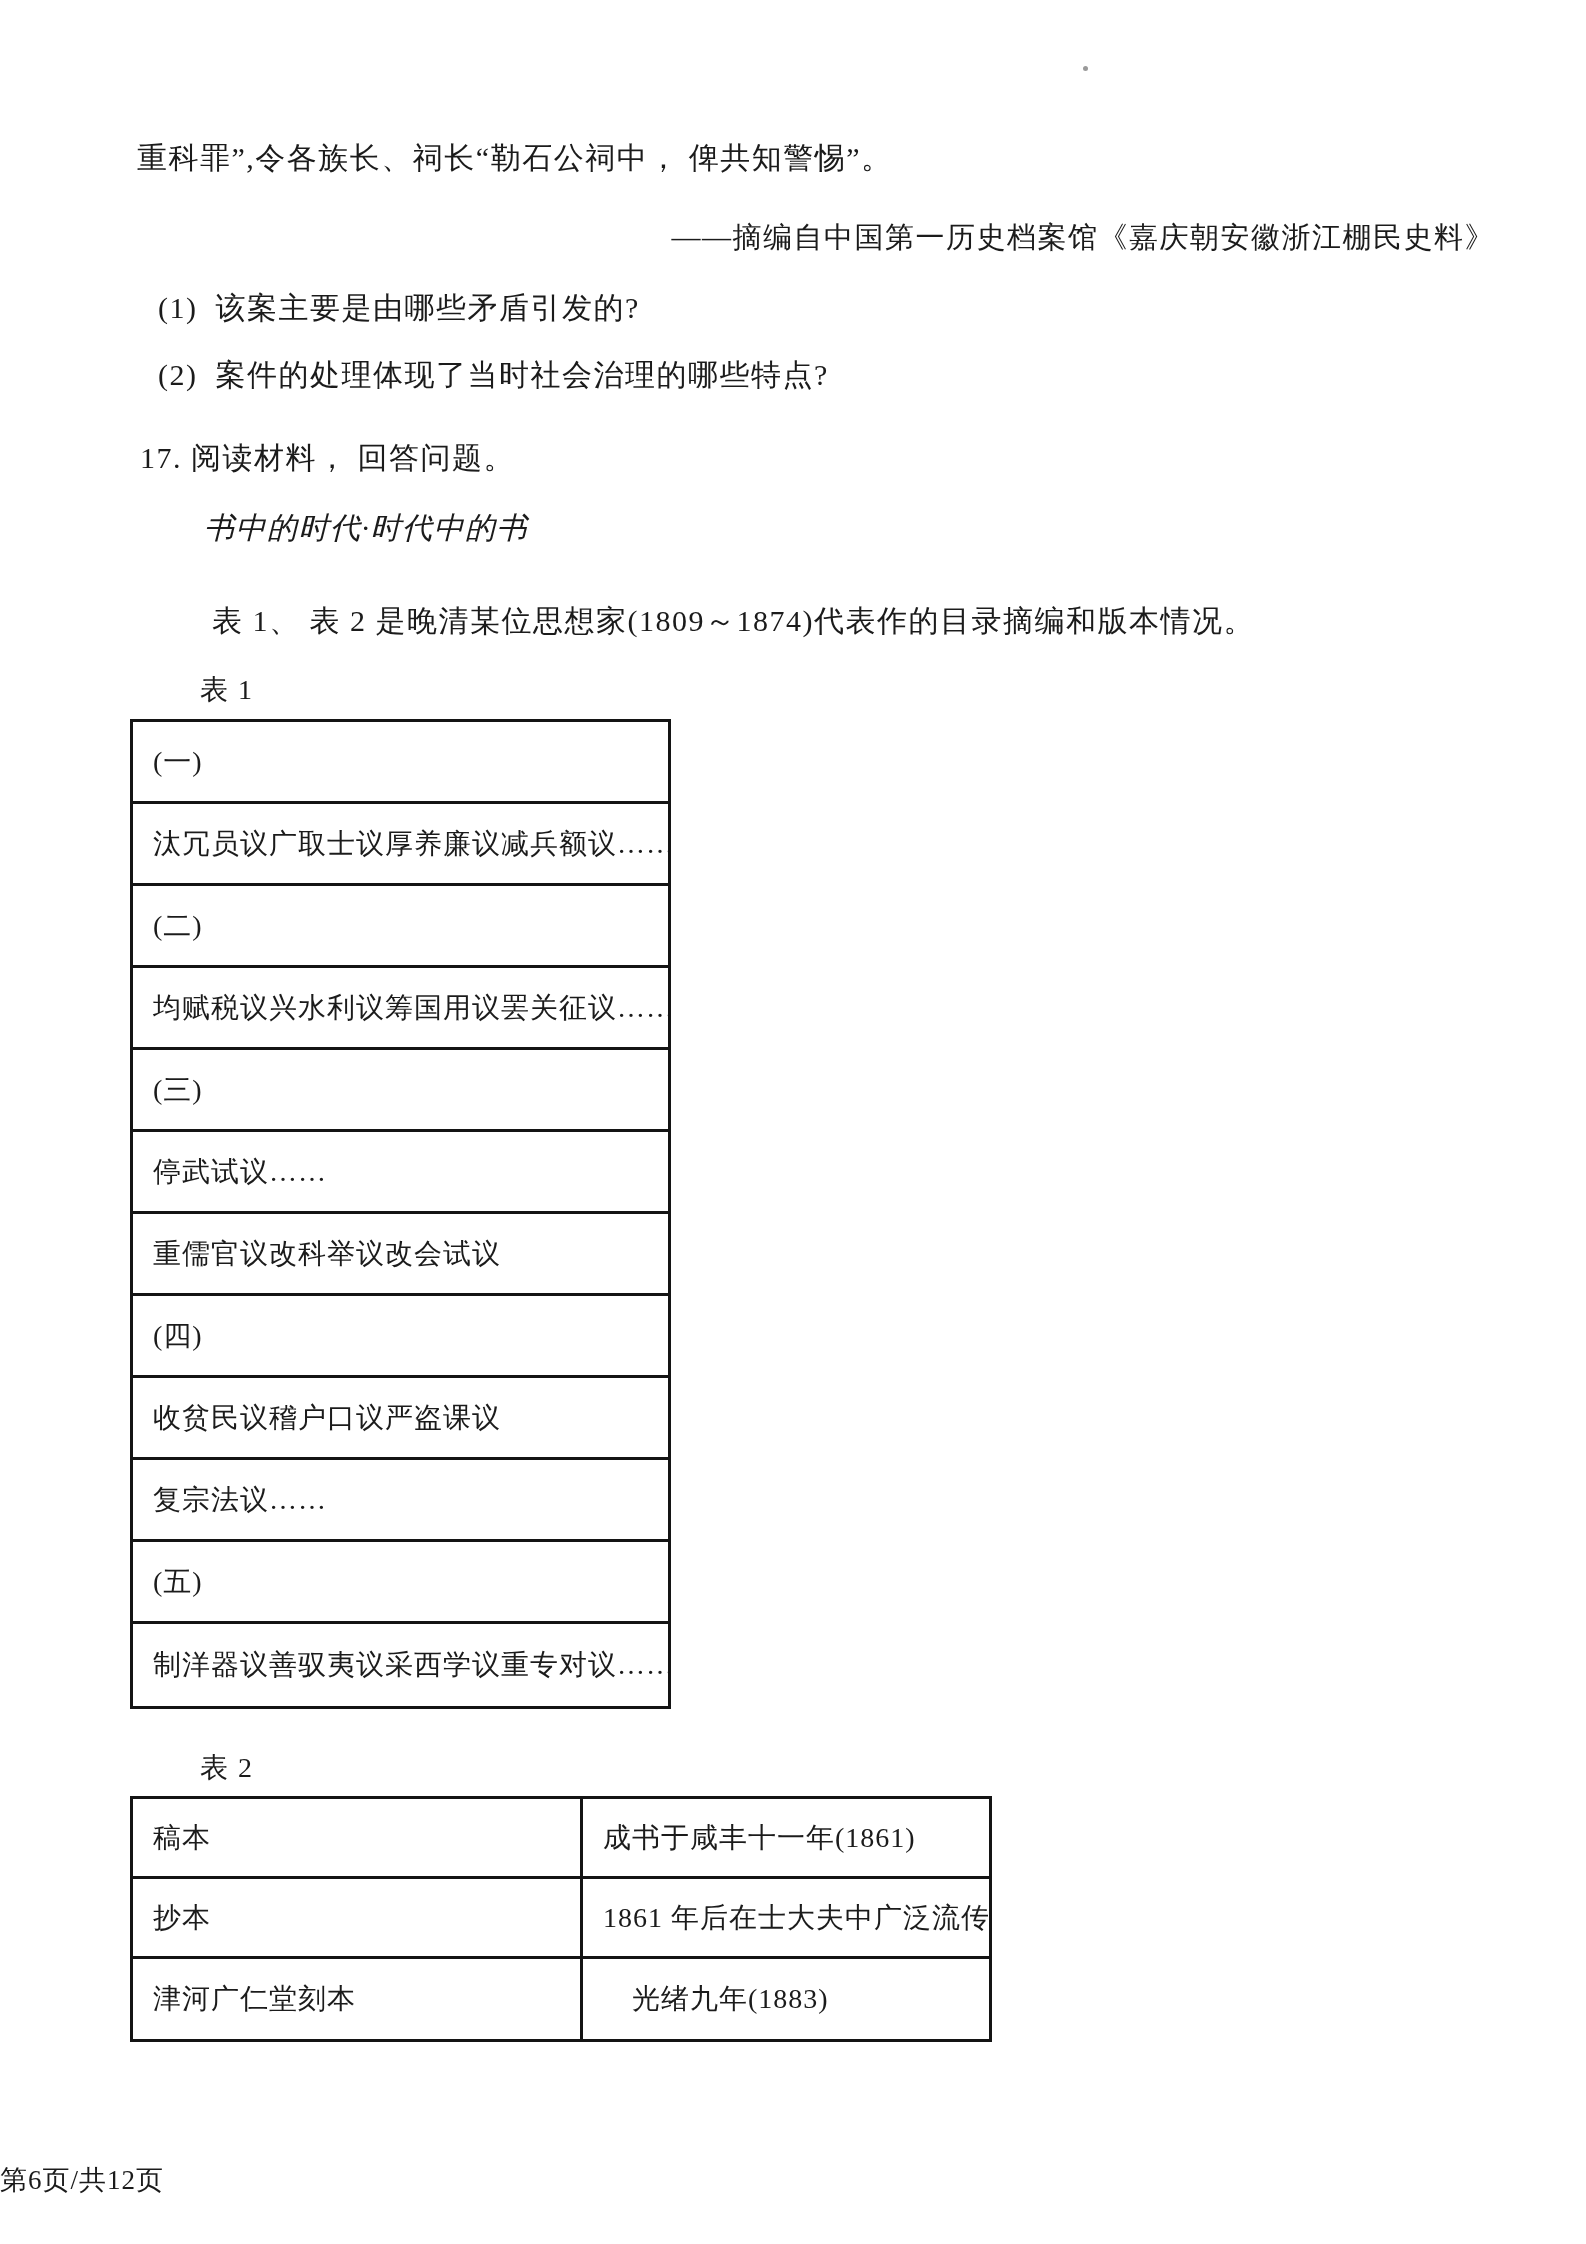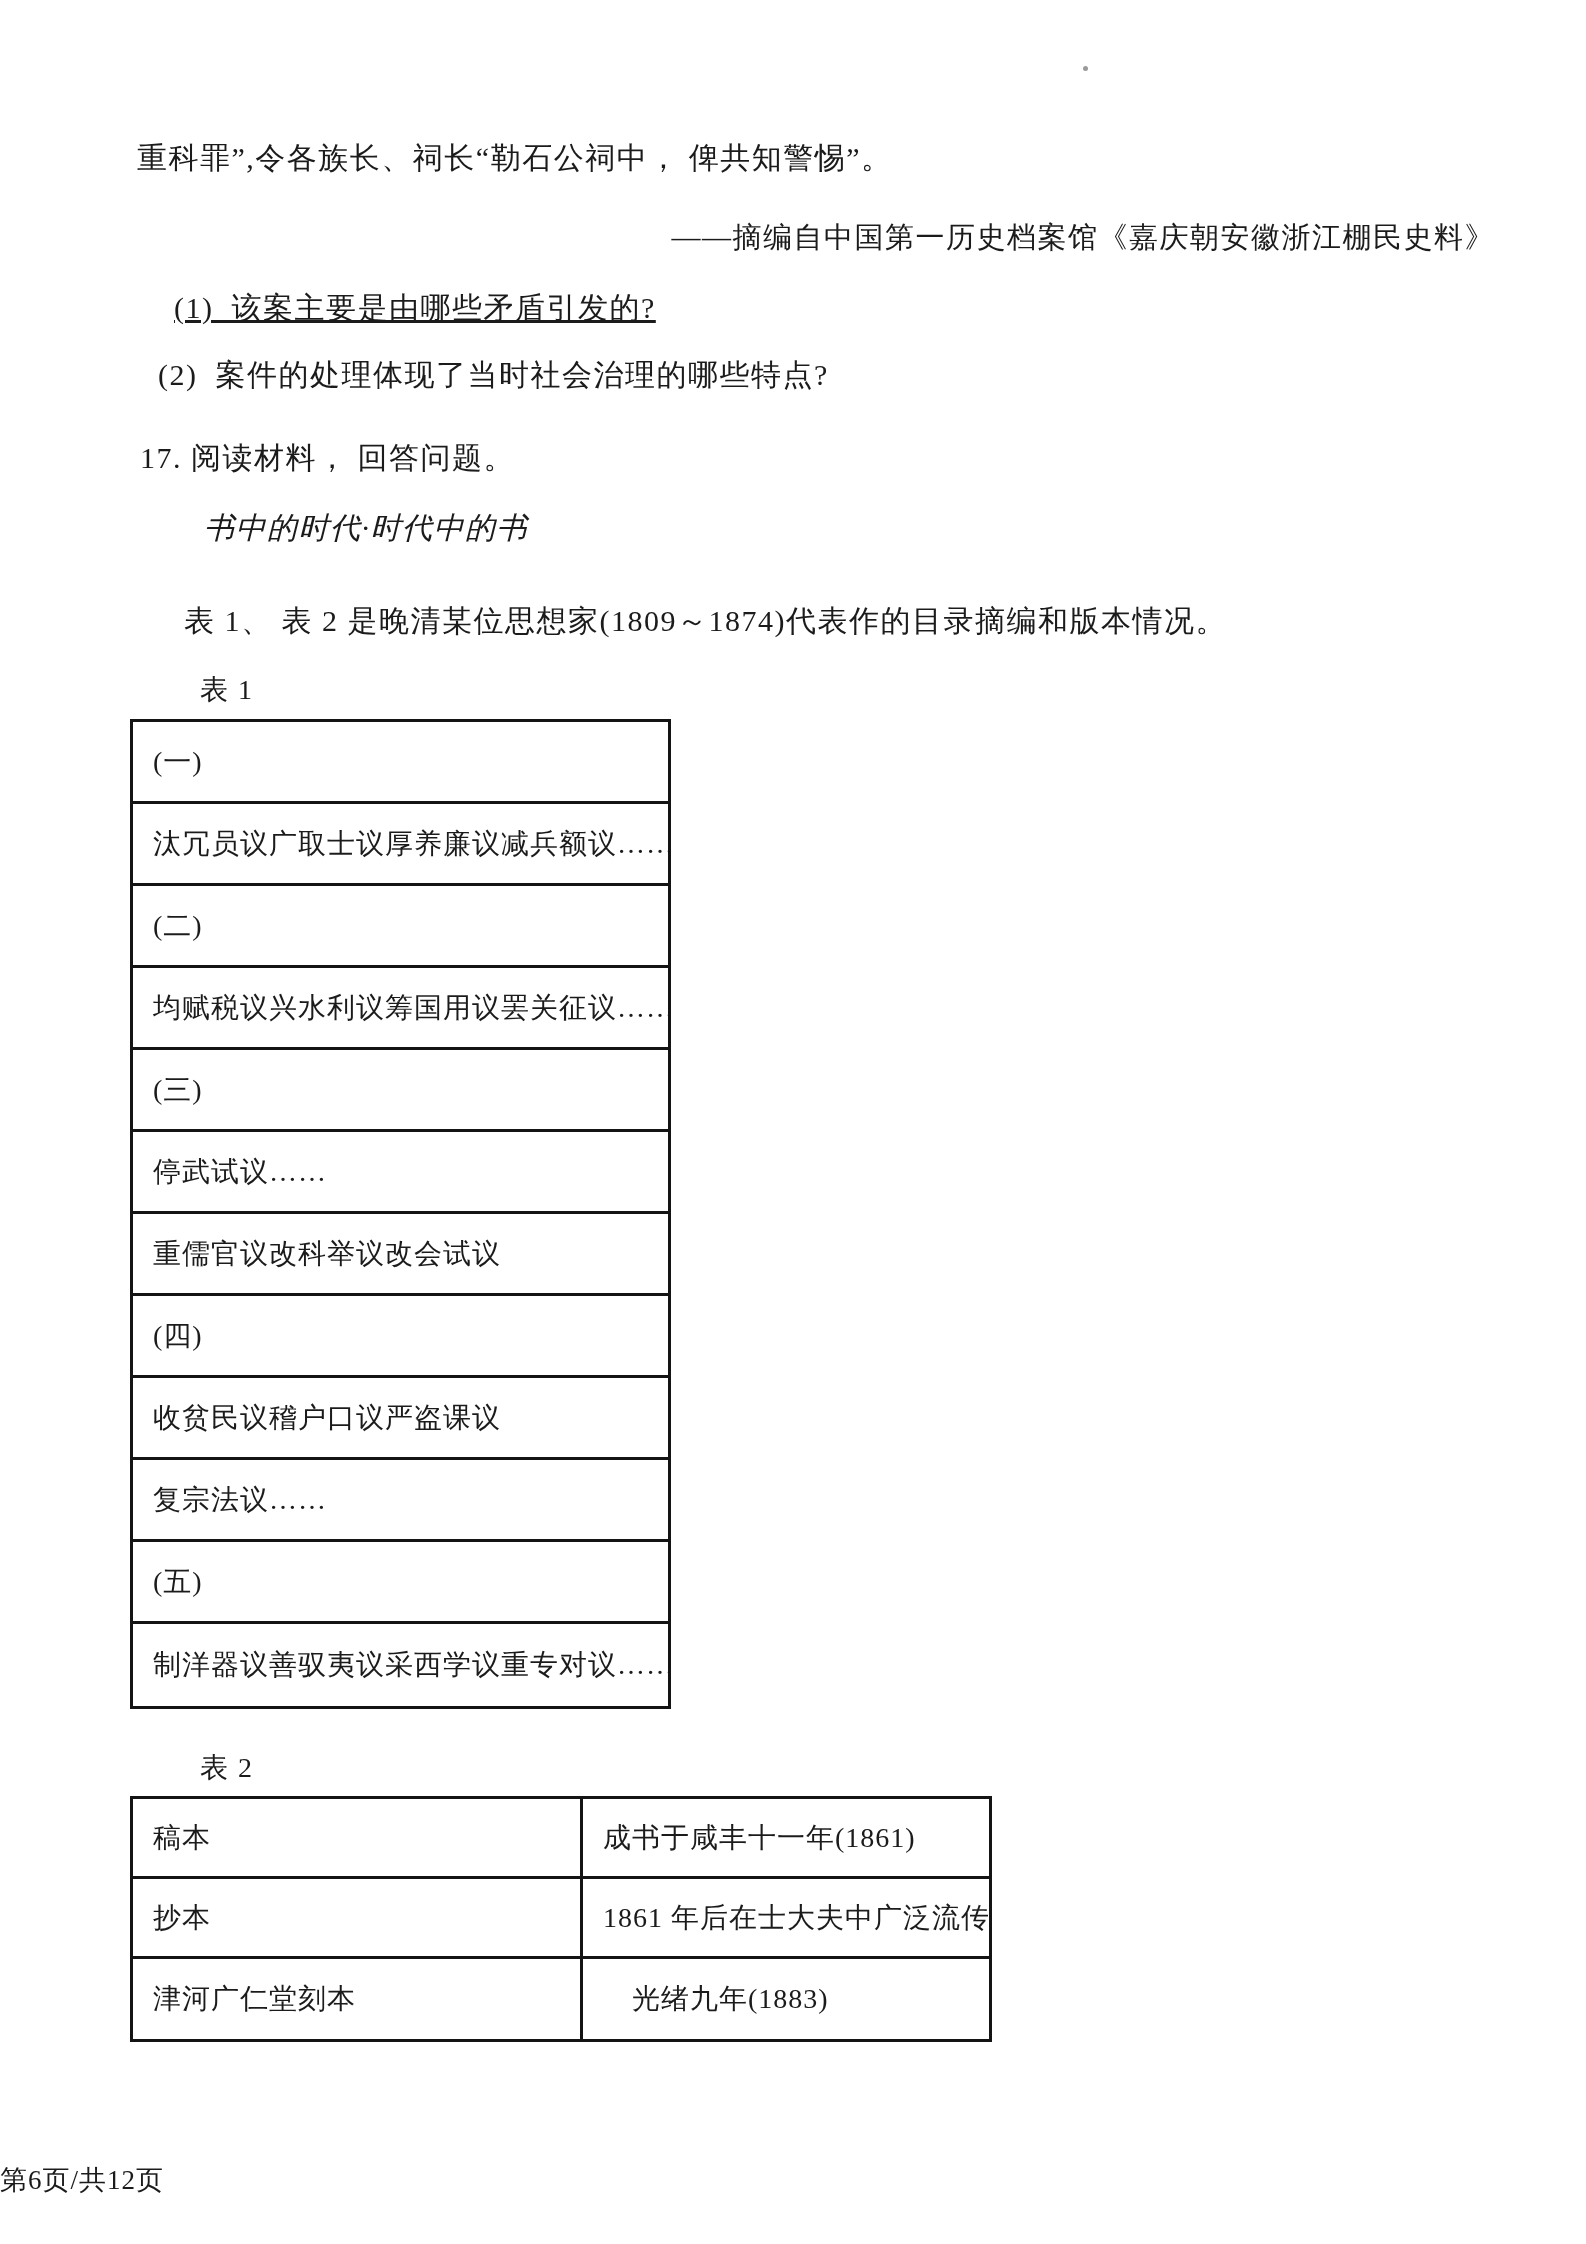--- a/index.html
+++ b/index.html
@@ -80,29 +80,29 @@
 <body>
 
 <div class="page">
 
   <div class="speck"></div>
 
   <div class="t" style="left:137px;top:138px;">重科罪”,令各族长、祠长“勒石公祠中， 俾共知警惕”。</div>
 
   <div class="t attribution" style="right:91px;top:219px;">——摘编自中国第一历史档案馆《嘉庆朝安徽浙江棚民史料》</div>
 
-  <div class="t" style="left:174px;top:288px;text-decoration:underline;">(1)  该案主要是由哪些矛盾引发的?</div>
+  <div class="t" style="left:158px;top:288px;">(1)  该案主要是由哪些矛盾引发的?</div>
 
   <div class="t" style="left:158px;top:355px;">(2)  案件的处理体现了当时社会治理的哪些特点?</div>
 
   <div class="t" style="left:140px;top:438px;">17. 阅读材料， 回答问题。</div>
 
   <div class="t subtitle" style="left:204px;top:508px;font-style:italic;">书中的时代·时代中的书</div>
 
-  <div class="t" style="left:184px;top:601px;text-align:right;">表 1、 表 2 是晚清某位思想家(1809～1874)代表作的目录摘编和版本情况。</div>
+  <div class="t" style="left:212px;top:601px;text-align:right;">表 1、 表 2 是晚清某位思想家(1809～1874)代表作的目录摘编和版本情况。</div>
 
   <div class="t tbl-label" style="left:200px;top:672px;">表 1</div>
 
   <div class="table1">
     <div class="t1row">(一)</div>
     <div class="t1row">汰冗员议广取士议厚养廉议减兵额议……</div>
     <div class="t1row">(二)</div>
     <div class="t1row">均赋税议兴水利议筹国用议罢关征议……</div>
     <div class="t1row">(三)</div>
     <div class="t1row">停武试议……</div>

